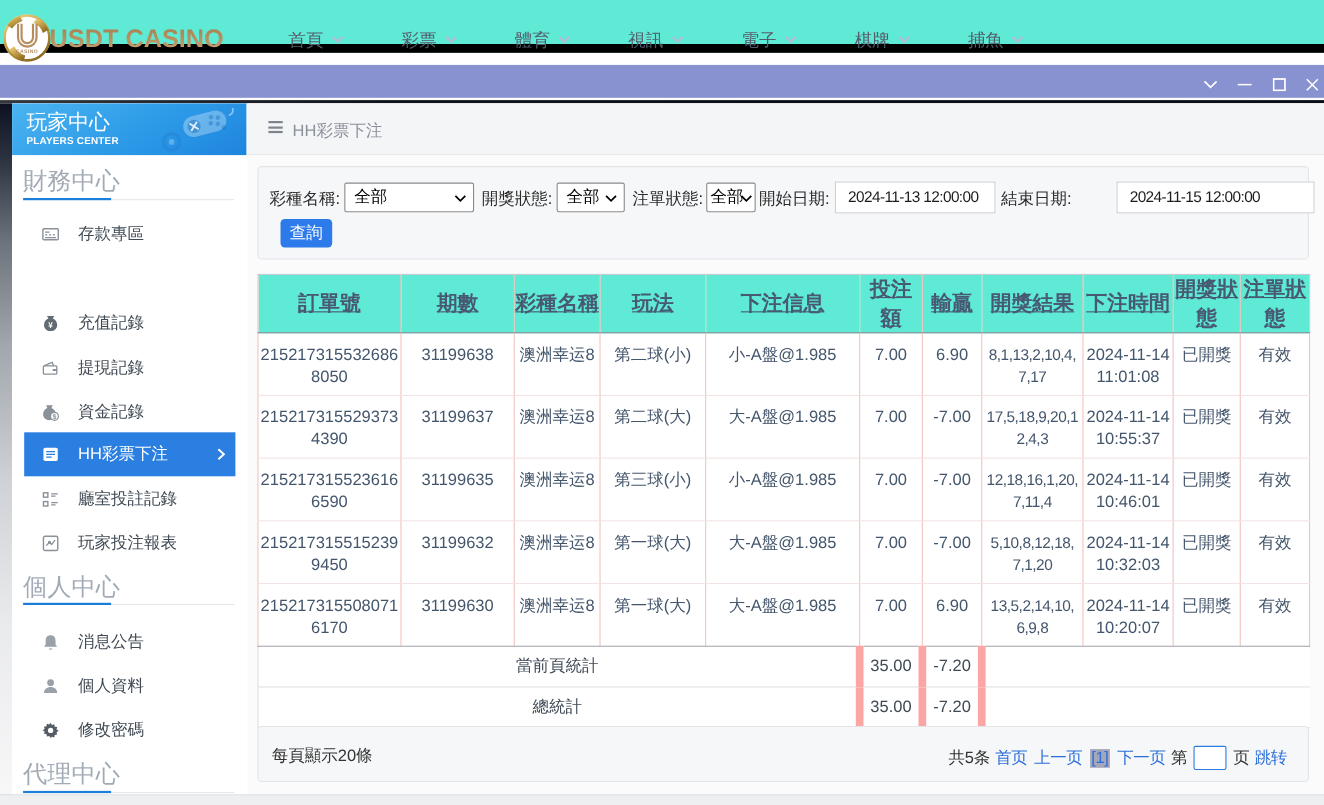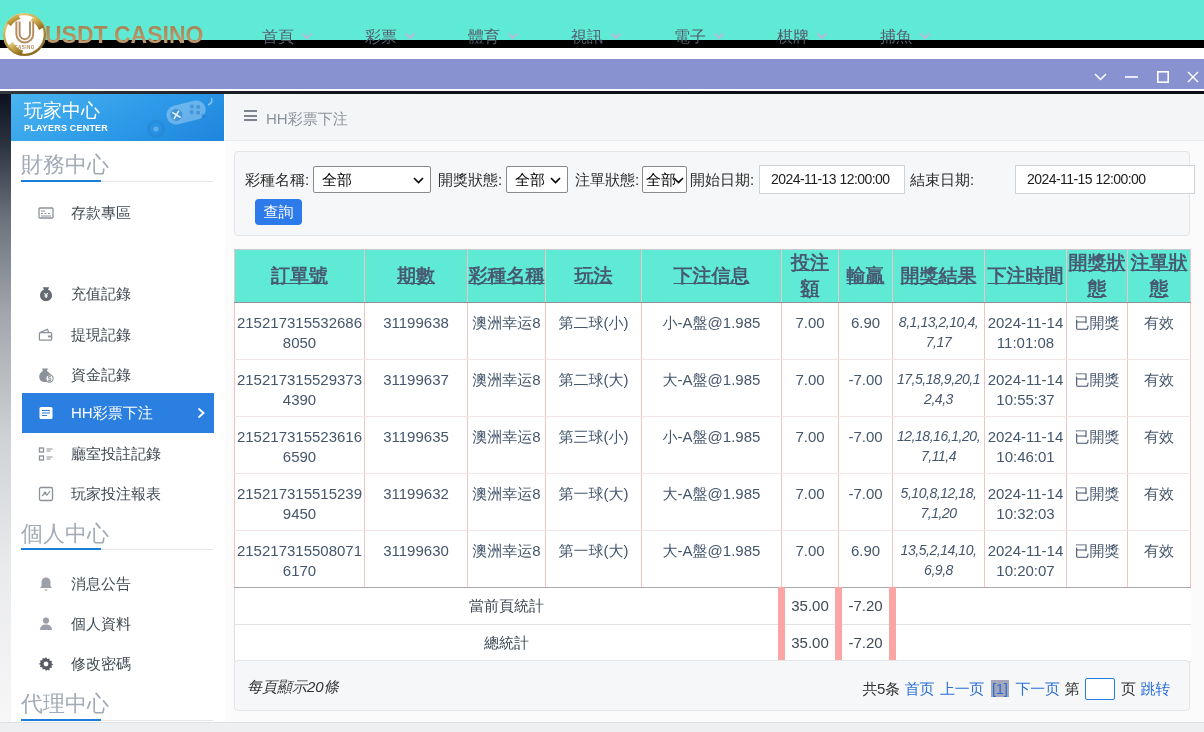--- a/index.html
+++ b/index.html
@@ -63,26 +63,26 @@
   border-top:1px solid #c6cad0; border-bottom:1px solid #8f8f94; border-left:1px solid #f0c4c0; border-right:1px solid #f0c4c0;text-decoration:underline; }
 table.bt td { height:57px; text-align:center; vertical-align:top; border:1px solid #f0c4c0; border-top:none; border-bottom:1px solid #f3e4e4;
   line-height:19.5px; padding:10px 1px 0; overflow:hidden; white-space:nowrap; color:#44566c; }
 table.bt tr.sum td { height:36.5px; border:1px solid #e2e2e4; border-left:none; border-right:none; line-height:36px; padding:0; vertical-align:middle; color:#3f4a55; }
 table.bt tr.sum td.bl { border-left:7px solid #fca5a5; }
 table.bt tr.lastrow td { border-bottom:1px solid #a8a8ae; }
 table.bt tr.sum td:first-child { border-left:1px solid #dcdee1; }
 
 
 .footbar { position:absolute; left:9px; top:566px; width:956px; height:51px; background:#f6f7f8; border:1px solid #e2e4e7; border-radius:4px; }
-.fleft { position:absolute; left:12px; top:17px; font-size:15px; color:#333;font-style:italic; }
+.fleft { position:absolute; left:12px; top:17px; font-size:15px; color:#333; }
 .pag { position:absolute; right:18px; top:17px; font-size:15px; color:#333; letter-spacing:-0.3px; }
 .pag a { color:#2b6fd9; text-decoration:none; margin:0 1px; }
 .pag .cur { background:#a6a6ba; color:#2b6fd9; padding:0 1px; margin:0 2px; }
 .pag .goin { display:inline-block; margin:0 2px; width:30px; height:22px; border:1px solid #2a7ce0; border-radius:2px; background:#fff; vertical-align:-6px; }
-table.bt td.res { font-size:14px; letter-spacing:-0.45px;font-style:italic; }
+table.bt td.res { font-size:14px; letter-spacing:-0.45px; }
 </style>
 </head>
 <body>
 
 <div class="hdr">
   <svg class="abs" style="left:2px;top:12px" width="45" height="45" viewBox="0 0 45 45">
     <defs>
       <linearGradient id="gold" x1="0" y1="0" x2="0.6" y2="1">
         <stop offset="0" stop-color="#eed98c"></stop>
           <stop offset="0.5" stop-color="#c6a348"></stop>

